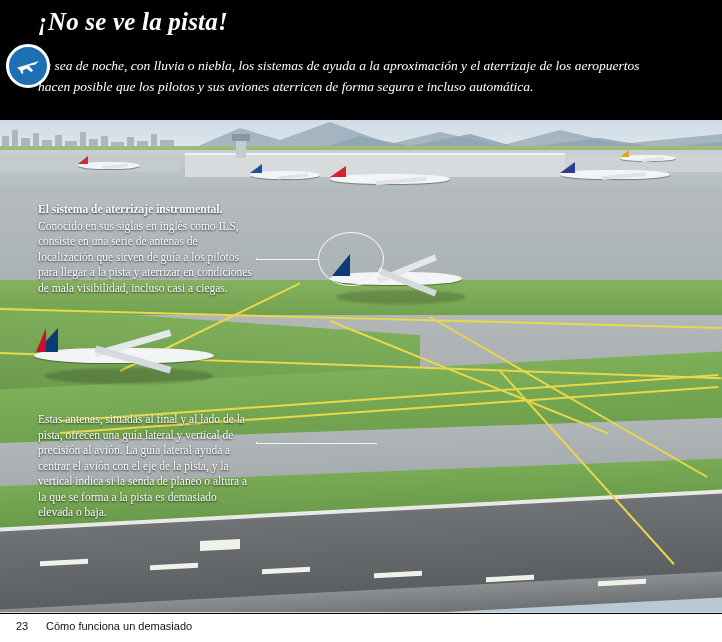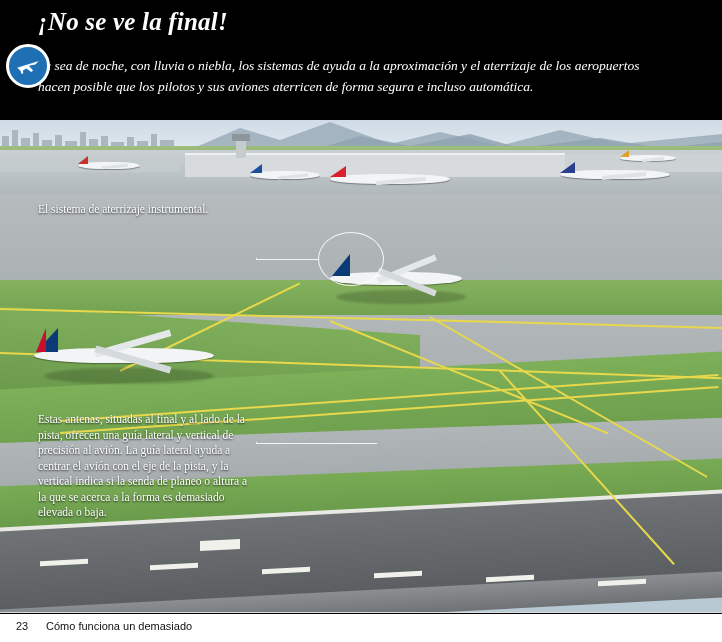--- a/index.html
+++ b/index.html
@@ -220,21 +220,21 @@
   .caption {
     position: absolute;
     color: #ffffff;
     font-family: "Liberation Serif", serif;
     font-size: 11.5px;
     line-height: 15.5px;
     text-shadow: 0 1px 2px rgba(0,0,0,.8);
   }
   .caption .cap-title {
     display:block;
-    font-weight: normal;
+    font-weight: bold;
     margin-bottom: 1px;
   }
   .cap-ils {
     left: 38px;
     top: 82px;
     width: 214px;
   }
   .cap-antenas {
     left: 38px;
     top: 292px;
@@ -286,21 +286,21 @@
     font-size: 11px;
     color: #111111;
   }
 </style>
 </head>
 <body>
 
 <div class="page">
 
   <div class="header-band"></div>
-  <div class="header-title">¡No se ve la final!</div>
+  <div class="header-title">¡No se ve la pista!</div>
 
   <div class="intro-band"></div>
   <div class="intro-text">Ya sea de noche, con lluvia o niebla, los sistemas de ayuda a la aproximación y el aterrizaje de los aeropuertos hacen posible que los pilotos y sus aviones aterricen de forma segura e incluso automática.</div>
 
   <div class="header-badge">
     <svg width="26" height="26" viewBox="0 0 24 24" aria-hidden="true">
       <path fill="#ffffff" d="M2 13.5l20-6.2-3.2 3.2-6.1 1.3 4 4.3-1.6 1.5-4.7-3.4-3.1 2 .3 2.4-1.5.8-1.2-3.2L2 13.5z"></path>
     </svg>
   </div>
 
@@ -416,24 +416,25 @@
       <div class="tail" style="left:2px; top:2px; width:22px; height:24px; background:#0b3a77; clip-path:polygon(0 100%,100% 0,100% 100%);"></div>
       <div class="tail" style="left:2px; top:2px; width:10px; height:24px; background:#c8102e; clip-path:polygon(0 100%,100% 0,100% 100%);"></div>
     </div>
 
     <div class="circle-callout" style="left:318px; top:112px; width:64px; height:52px;"></div>
     <div class="leader" style="left:256px; top:138px; width:62px; height:1px;"></div>
     <div class="leader" style="left:256px; top:322px; width:120px; height:1px;"></div>
 
     <div class="caption cap-ils">
       <span class="cap-title">El sistema de aterrizaje instrumental.</span>
+      <span>Conocido en sus siglas en inglés como ILS, consiste en una serie de antenas de localización que sirven de guía a los pilotos para llegar a la pista y aterrizar en condiciones de mala visibilidad, incluso casi a ciegas.</span>
     </div>
 
     <div class="caption cap-antenas">
-      <span>Estas antenas, situadas al final y al lado de la pista, ofrecen una guía lateral y vertical de precisión al avión. La guía lateral ayuda a centrar el avión con el eje de la pista, y la vertical indica si la senda de planeo o altura a la que se acerca a la forma es demasiado elevada o baja.</span>
+      <span>Estas antenas, situadas al final y al lado de la pista, ofrecen una guía lateral y vertical de precisión al avión. La guía lateral ayuda a centrar el avión con el eje de la pista, y la vertical indica si la senda de planeo o altura a la que se forma a la pista es demasiado elevada o baja.</span>
     </div>
 
   </div>
 
   <div class="footer">
     <div class="footer-line"></div>
   </div>
   <div class="page-number">23</div>
   <div class="footer-title">Cómo funciona un demasiado</div>
 

